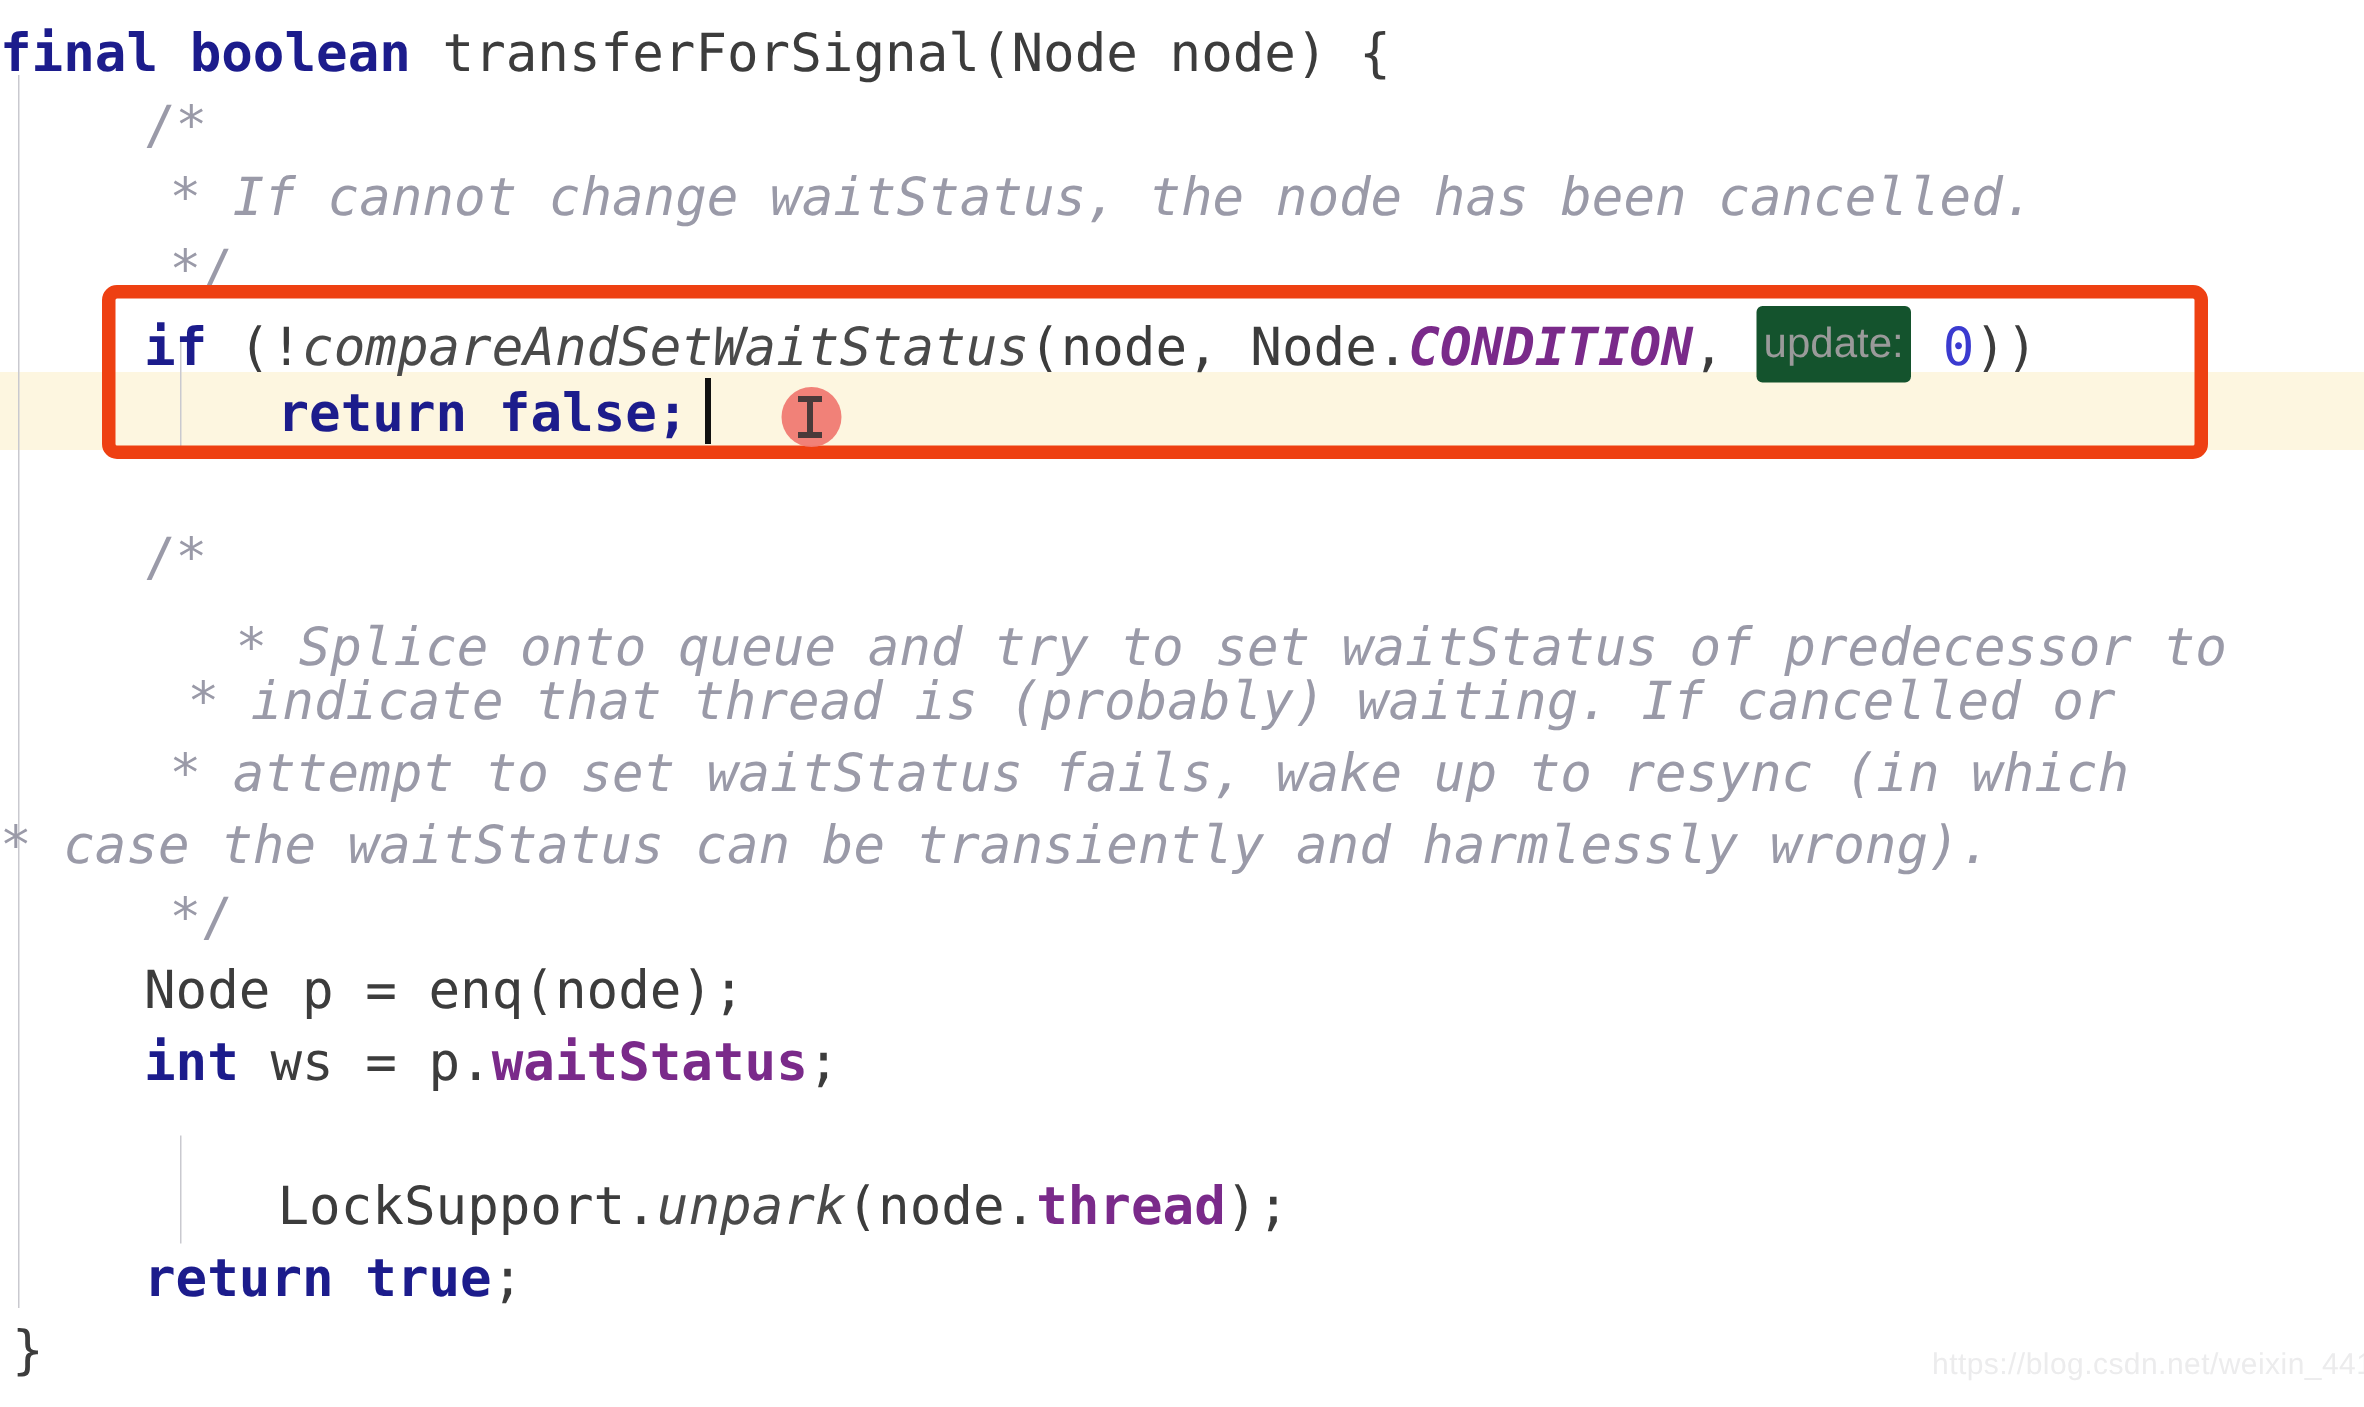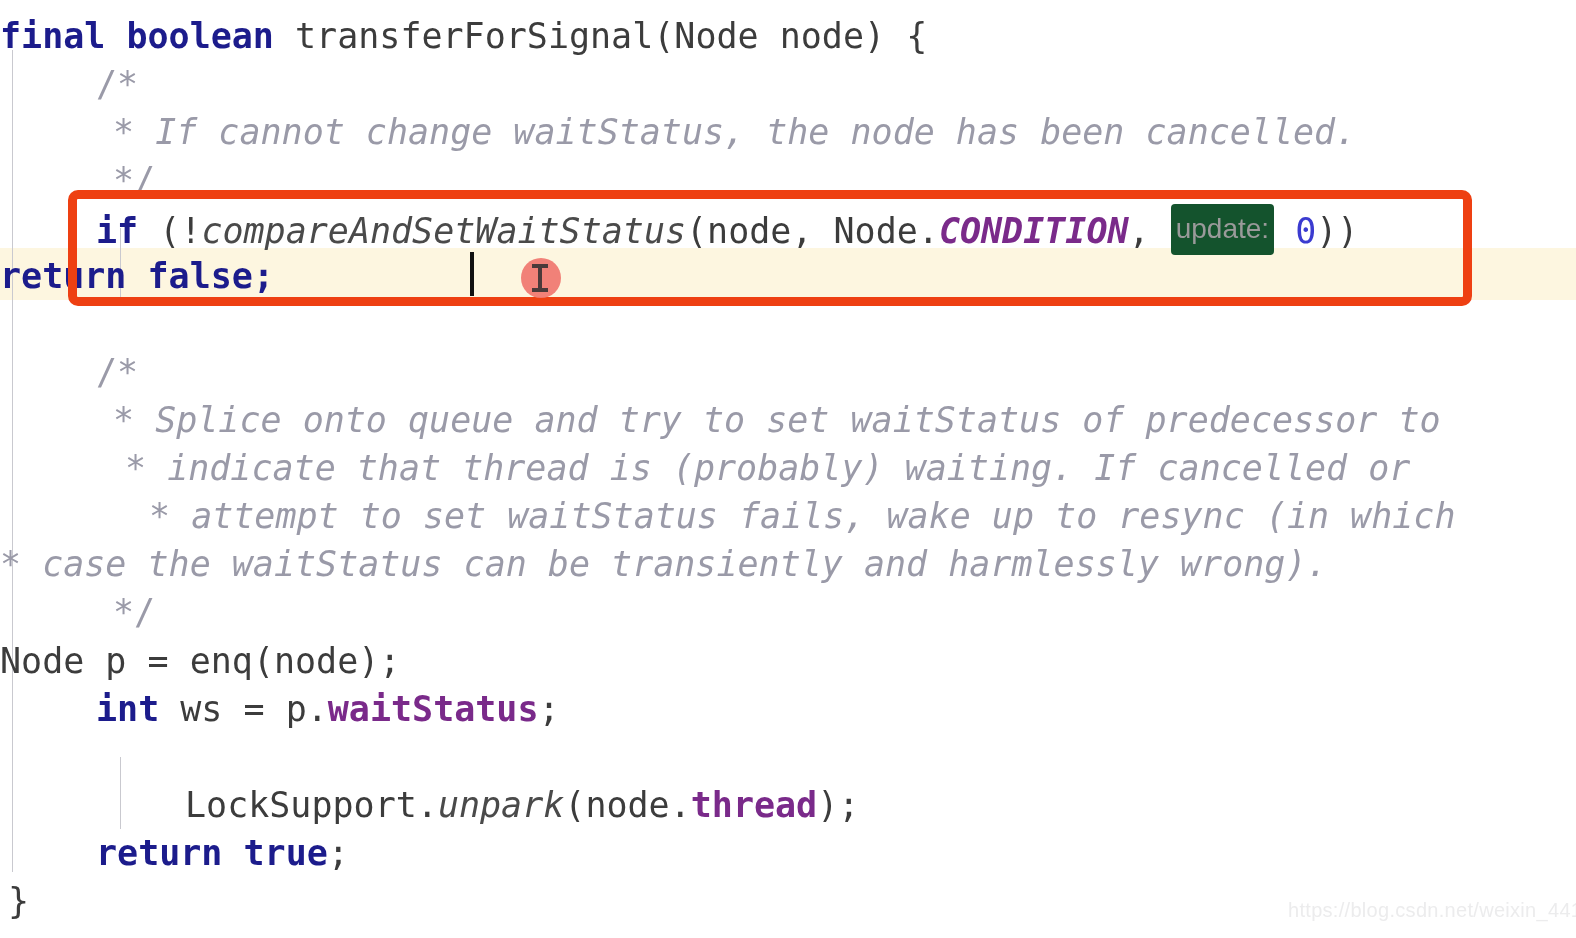--- a/index.html
+++ b/index.html
@@ -162,28 +162,28 @@
       <div class="indent-guide" style="left: 120px; top: 228px; height: 74px;"></div>
       <div class="indent-guide" style="left: 120px; top: 757px; height: 72px;"></div>
     </div>
 
   <div class="code-layer" id="code-layer">
       <div class="code-line" style="top: 12px; padding-left: 0px;"><span class="kw">final</span><span class="plain"> </span><span class="kw">boolean</span><span class="plain"> </span><span class="ident">transferForSignal</span><span class="plain">(Node node) {</span></div>
       <div class="code-line" style="top: 60px; padding-left: 96px;"><span class="comment-plain">/*</span></div>
       <div class="code-line" style="top: 108px; padding-left: 113px;"><span class="comment">* If cannot change waitStatus, the node has been cancelled.</span></div>
       <div class="code-line" style="top: 156px; padding-left: 113px;"><span class="comment-plain">*/</span></div>
       <div class="code-line" style="top: 204px; padding-left: 96px;"><span class="kw">if</span><span class="plain"> (!</span><span class="method">compareAndSetWaitStatus</span><span class="plain">(node, </span><span class="plain">Node.</span><span class="constant">CONDITION</span><span class="plain">, </span><span class="param-hint">update:</span><span class="plain"> </span><span class="num">0</span><span class="plain">))</span></div>
-      <div class="code-line" style="top: 252px; "><span class="kw">return</span><span class="plain"> </span><span class="kw">false</span><span class="kw">;</span></div>
+      <div class="code-line" style="top: 252px; padding-left: 185px;"><span class="kw">return</span><span class="plain"> </span><span class="kw">false</span><span class="kw">;</span></div>
       <div class="code-line" style="top: 348px; padding-left: 96px;"><span class="comment-plain">/*</span></div>
-      <div class="code-line" style="top: 396px; padding-left: 113px;"><span class="comment">* Splice onto queue and try to set waitStatus of predecessor to</span></div>
+      <div class="code-line" style="top: 408px; padding-left: 113px; margin-left: 44px;"><span class="comment">* Splice onto queue and try to set waitStatus of predecessor to</span></div>
       <div class="code-line" style="top: 444px; padding-left: 113px; margin-left: 12px;"><span class="comment">* indicate that thread is (probably) waiting. If cancelled or</span></div>
-      <div class="code-line" style="top: 492px; padding-left: 113px; margin-left: 36px;"><span class="comment">* attempt to set waitStatus fails, wake up to resync (in which</span></div>
+      <div class="code-line" style="top: 492px; padding-left: 113px;"><span class="comment">* attempt to set waitStatus fails, wake up to resync (in which</span></div>
       <div class="code-line" style="top: 540px; "><span class="comment">* case the waitStatus can be transiently and harmlessly wrong).</span></div>
       <div class="code-line" style="top: 588px; padding-left: 113px;"><span class="comment-plain">*/</span></div>
-      <div class="code-line" style="top: 637px; "><span class="plain">Node p = </span><span class="ident">enq</span><span class="plain">(node);</span></div>
+      <div class="code-line" style="top: 637px; padding-left: 96px;"><span class="plain">Node p = </span><span class="ident">enq</span><span class="plain">(node);</span></div>
       <div class="code-line" style="top: 685px; padding-left: 96px;"><span class="kw">int</span><span class="plain"> ws = p.</span><span class="field">waitStatus</span><span class="plain">;</span></div>
       <div class="code-line" style="top: 781px; padding-left: 185px;"><span class="plain">LockSupport.</span><span class="method">unpark</span><span class="plain">(node.</span><span class="field">thread</span><span class="plain">);</span></div>
       <div class="code-line" style="top: 829px; padding-left: 96px;"><span class="kw">return</span><span class="plain"> </span><span class="kw">true</span><span class="plain">;</span></div>
       <div class="code-line" style="top: 877px; padding-left: 8px;"><span class="plain">}</span></div>
     </div>
 
   <div class="text-caret" id="text-caret" style="left: 470px; top: 252px; height: 44px;"></div>
 
   <div class="click-indicator" id="click-indicator" style="left: 521px; top: 258px;">
     <div class="halo"></div>

